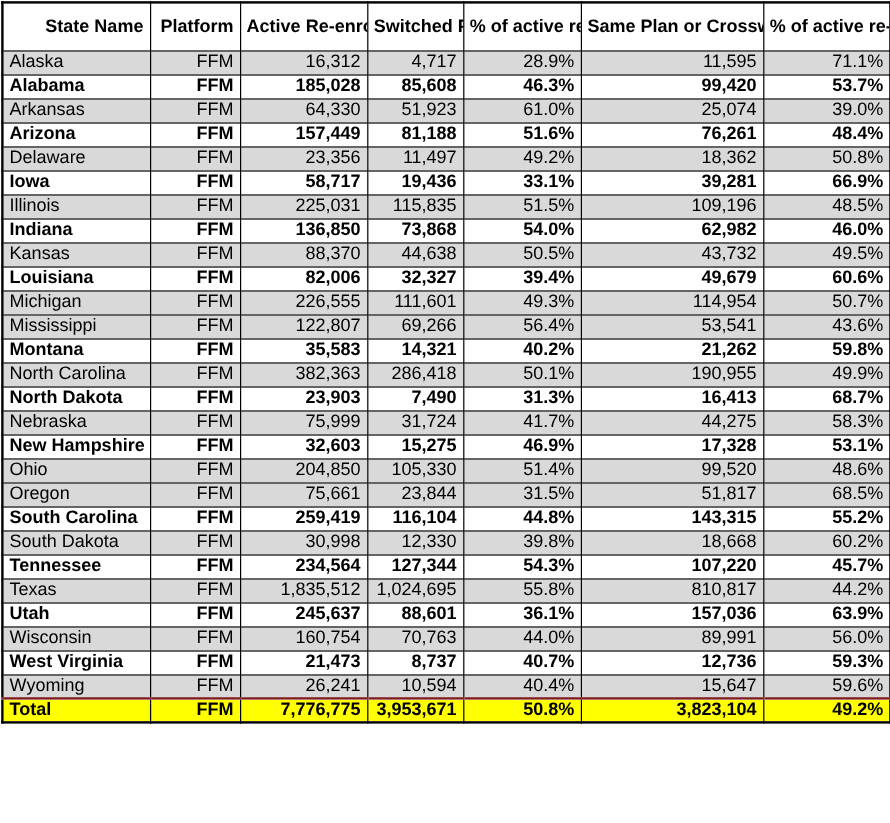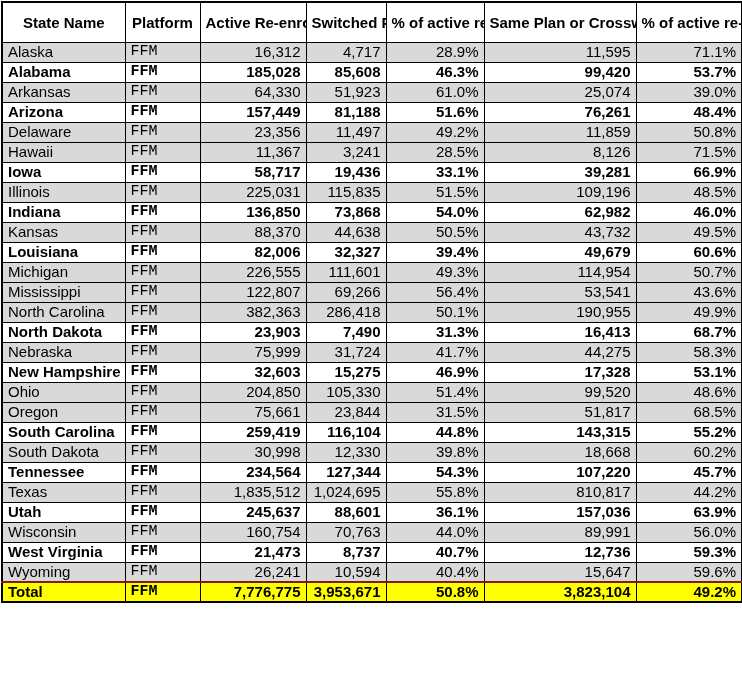--- a/index.html
+++ b/index.html
@@ -26,42 +26,42 @@
   table.data-table th,
   table.data-table td {
     border: 1.5px solid #000000;
     padding: 0 5px;
     overflow: hidden;
     white-space: nowrap;
   }
   thead th {
     height: 40px;
     font-weight: bold;
-    text-align: center;
+    text-align: right;
     vertical-align: middle;
     white-space: pre-line;
     line-height: 19px;
     background: #ffffff;
     border-bottom: 2px solid #000000;
     padding: 0 2px;
   }
   tbody td {
     height: 20px;
     line-height: 18px;
     vertical-align: middle;
   }
   tr.shaded td { background: var(--shaded-color, #d9d9d9); font-weight: normal; }
   tr.plain  td { background: #ffffff; font-weight: bold; }
   tr.total-row td {
     background: var(--total-color, #ffff00);
     font-weight: bold;
     border-top: 2px solid #7f1d1d;
   }
   .cell-left   { text-align: left;  }
-  .cell-center { text-align: left; font-family: Liberation Mono, monospace; }
+  .cell-center { text-align: right; }
   .cell-right  { text-align: right; }
 </style>
 </head>
 <body>
 
 <div class="page">
   <table class="data-table">
     <colgroup>
       <col style="width:123px">
       <col style="width:75px">
@@ -123,31 +123,22 @@
           <td class="cell-right">51.6%</td>
           <td class="cell-right">76,261</td>
           <td class="cell-right">48.4%</td>
         </tr>
         <tr class="shaded">
           <td class="cell-left">Delaware</td>
           <td class="cell-center">FFM</td>
           <td class="cell-right">23,356</td>
           <td class="cell-right">11,497</td>
           <td class="cell-right">49.2%</td>
-          <td class="cell-right">11,859</td>
+          <td class="cell-right">18,362</td>
           <td class="cell-right">50.8%</td>
-        </tr>
-        <tr class="shaded">
-          <td class="cell-left">Hawaii</td>
-          <td class="cell-center">FFM</td>
-          <td class="cell-right">11,367</td>
-          <td class="cell-right">3,241</td>
-          <td class="cell-right">28.5%</td>
-          <td class="cell-right">8,126</td>
-          <td class="cell-right">71.5%</td>
         </tr>
         <tr class="plain">
           <td class="cell-left">Iowa</td>
           <td class="cell-center">FFM</td>
           <td class="cell-right">58,717</td>
           <td class="cell-right">19,436</td>
           <td class="cell-right">33.1%</td>
           <td class="cell-right">39,281</td>
           <td class="cell-right">66.9%</td>
         </tr>
@@ -198,20 +189,29 @@
         </tr>
         <tr class="shaded">
           <td class="cell-left">Mississippi</td>
           <td class="cell-center">FFM</td>
           <td class="cell-right">122,807</td>
           <td class="cell-right">69,266</td>
           <td class="cell-right">56.4%</td>
           <td class="cell-right">53,541</td>
           <td class="cell-right">43.6%</td>
         </tr>
+        <tr class="plain">
+          <td class="cell-left">Montana</td>
+          <td class="cell-center">FFM</td>
+          <td class="cell-right">35,583</td>
+          <td class="cell-right">14,321</td>
+          <td class="cell-right">40.2%</td>
+          <td class="cell-right">21,262</td>
+          <td class="cell-right">59.8%</td>
+        </tr>
         <tr class="shaded">
           <td class="cell-left">North Carolina</td>
           <td class="cell-center">FFM</td>
           <td class="cell-right">382,363</td>
           <td class="cell-right">286,418</td>
           <td class="cell-right">50.1%</td>
           <td class="cell-right">190,955</td>
           <td class="cell-right">49.9%</td>
         </tr>
         <tr class="plain">

